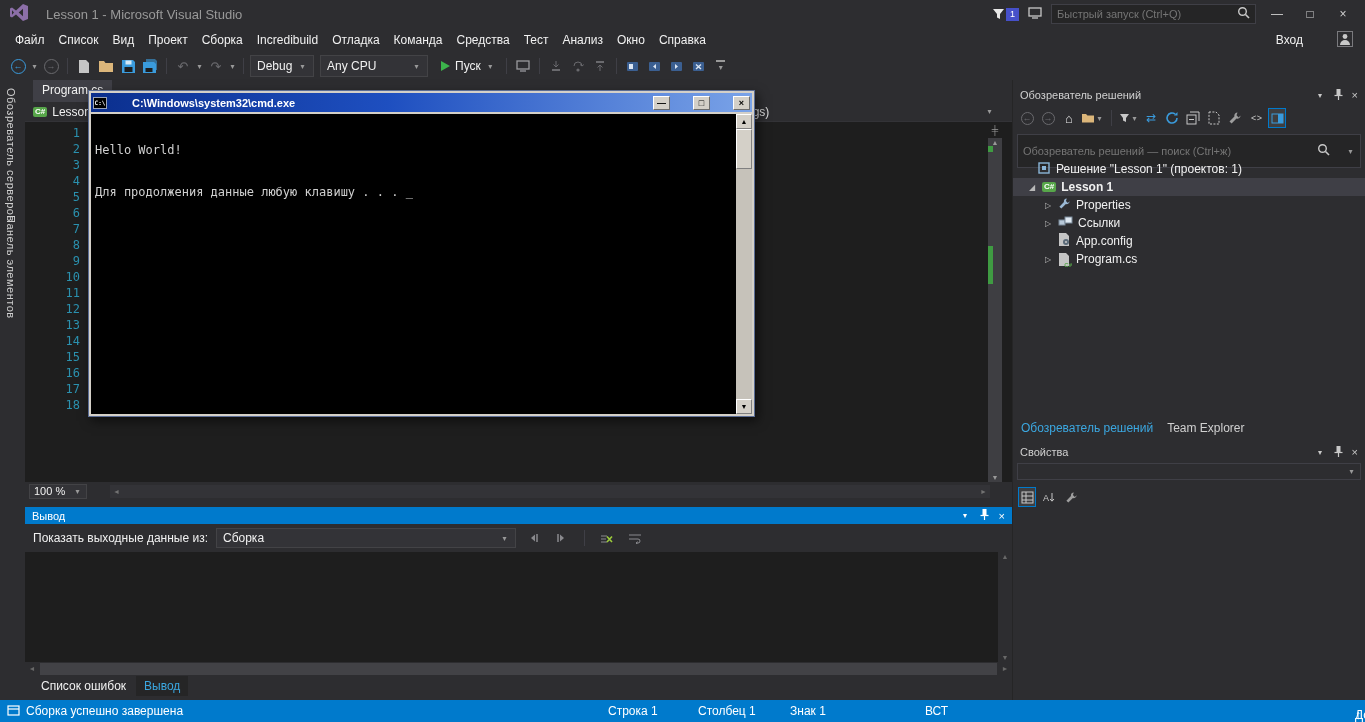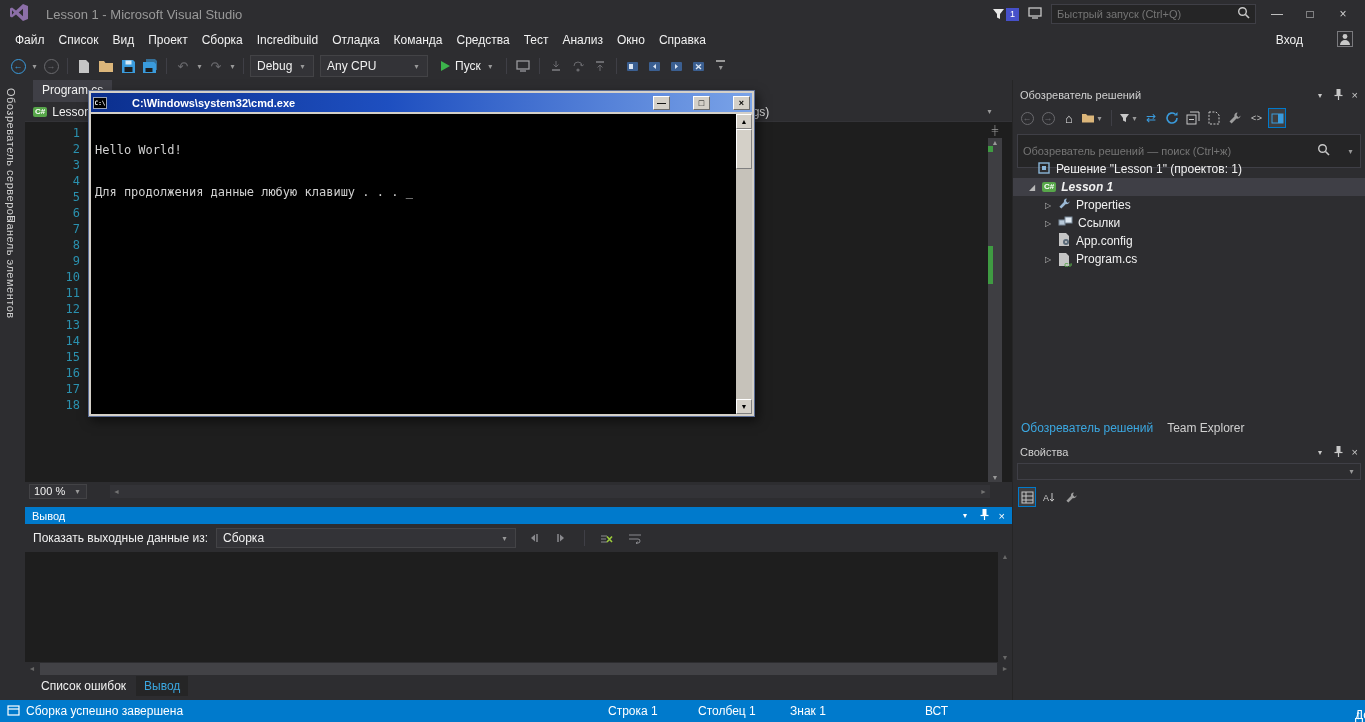--- a/index.html
+++ b/index.html
@@ -109,21 +109,21 @@
   .sbi{min-width:18px;height:20px;display:flex;align-items:center;justify-content:center;color:#c8c8c8;}
   .sbi.sel{border:1px solid #007acc;background:#3e3e40;}
   .se-search{position:absolute;top:54px;left:4px;right:4px;height:34px;background:#252526;
     border:1px solid #3f3f46;display:flex;align-items:center;padding:0 5px;gap:16px;}
   .se-search input{flex:1;background:transparent;border:0;outline:none;color:#808080;font-size:11px;
     font-family:"Liberation Sans",sans-serif;}
   .se-tree{position:absolute;top:80px;left:0;right:0;}
   .trow{height:18px;display:flex;align-items:center;gap:5px;font-size:12px;color:#f1f1f1;cursor:default;}
   .trow.selected{background:#3f3f46;}
   .expander{width:10px;font-size:8px;color:#b8b8b8;text-align:center;}
-  .bold{font-weight:bold;font-style:italic;}
+  .bold{font-weight:bold;}
   .csfile{position:relative;display:inline-block;width:13px;height:15px;}
   .csfile .cs{position:absolute;right:-1px;bottom:-1px;font-size:6px;font-weight:bold;color:#57a64a;}
   .se-tabs{position:absolute;top:338px;left:0;right:0;height:20px;display:flex;gap:14px;
     padding-left:8px;font-size:12px;align-items:center;}
   .se-tab{color:#d0d0d0;}
   .se-tab.active{color:#3ba7e0;}
   .props-header{top:363px;}
   .se-header{top:6px;}
   .props-combo{position:absolute;top:383px;left:4px;right:4px;height:17px;background:#2d2d30;
     border:1px solid #3f3f46;display:flex;align-items:center;justify-content:flex-end;padding:0 4px;}

